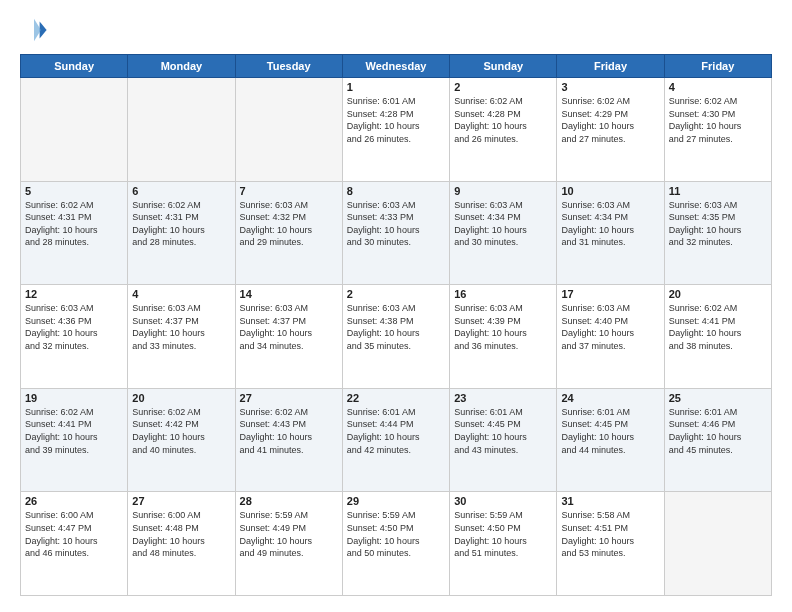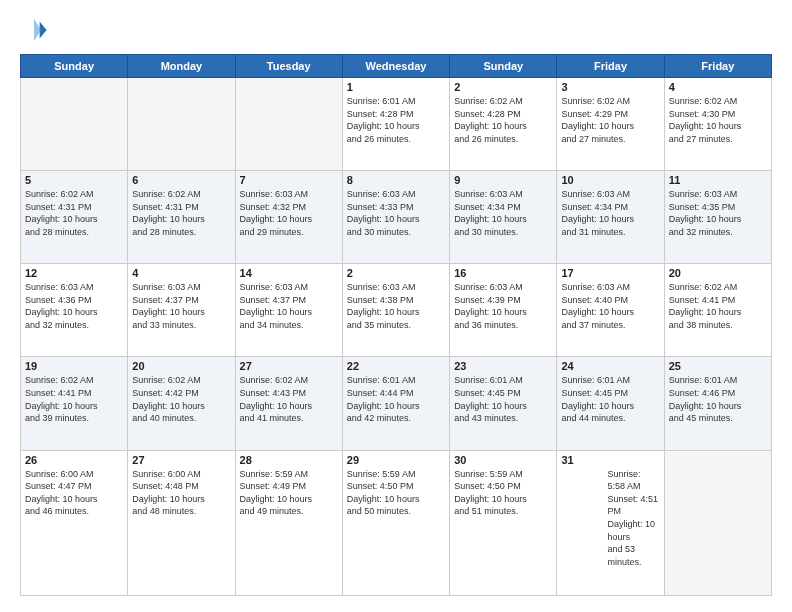--- a/index.html
+++ b/index.html
@@ -346,21 +346,21 @@
           </td>
           <td>
             <div class="day-number">30</div>
             <div class="day-info" style="white-space: pre-line;">Sunrise: 5:59 AM
 Sunset: 4:50 PM
 Daylight: 10 hours
 and 51 minutes.</div>
           </td>
           <td>
             <div class="day-number">31</div>
-            <div class="day-info" style="white-space: pre-line; margin-left: 46px;">Sunrise: 5:58 AM
+            <div class="day-info" style="white-space: pre-line;">Sunrise: 5:58 AM
 Sunset: 4:51 PM
 Daylight: 10 hours
 and 53 minutes.</div>
           </td>
           <td class="empty"></td>
         </tr>
       </tbody>
   </table>
 </div>
 

